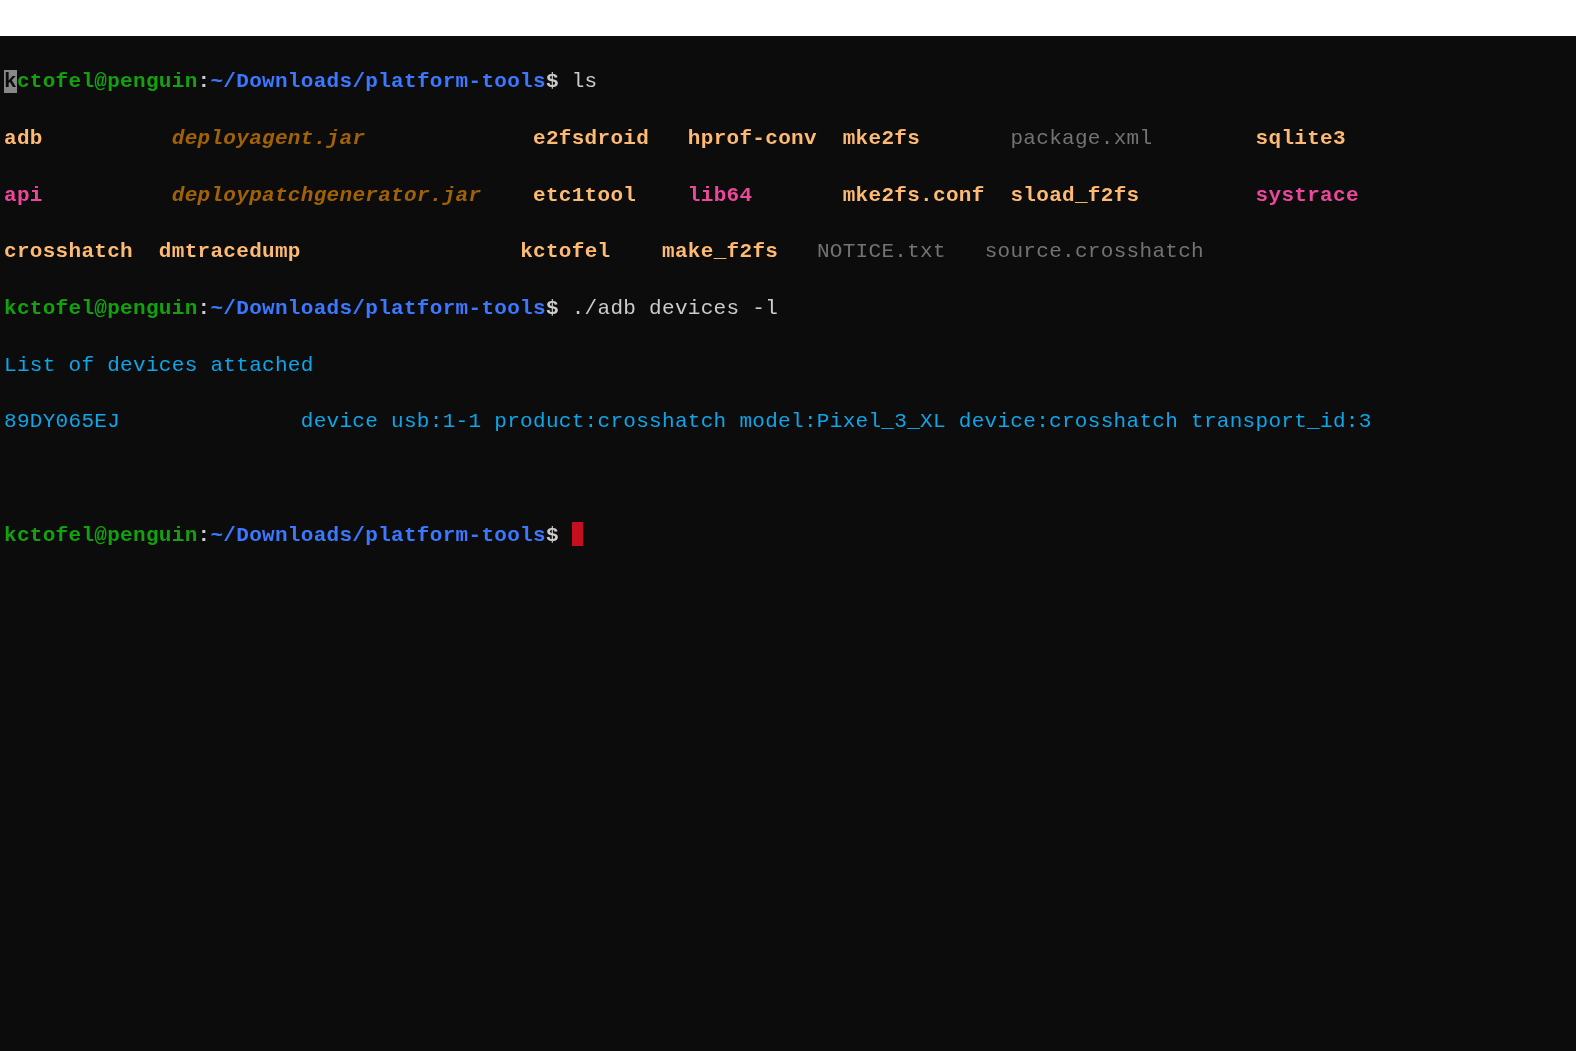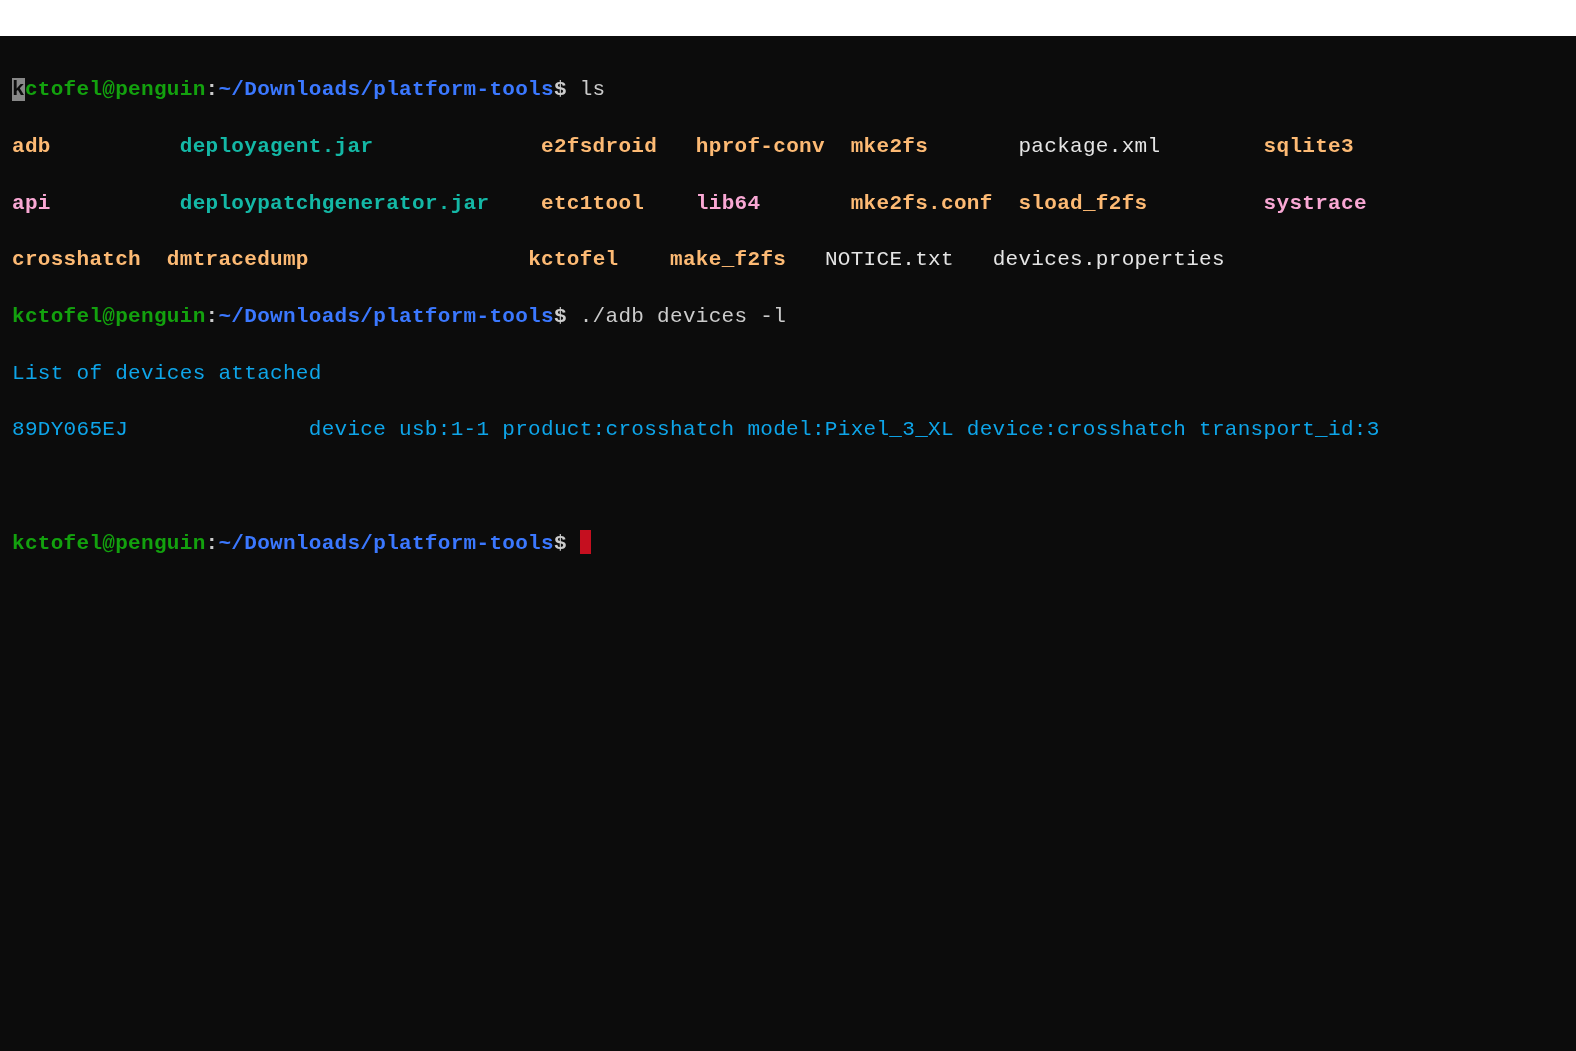--- a/index.html
+++ b/index.html
@@ -15,21 +15,21 @@
       width: 1576px;
       height: 1051px;
       overflow: hidden;
     }
     .terminal {
       background: #0c0c0c;
       color: #cccccc;
       width: 100%;
       height: calc(100% - 36px);
       margin-top: 36px;
-      padding: 12px;
+      padding: 4px;
       white-space: pre;
       letter-spacing: 0.3px;
     }
     .prompt-user {
       color: #13a10e;
       font-weight: bold;
     }
     .prompt-sep {
       color: #cccccc;
       font-weight: bold;
@@ -43,29 +43,30 @@
       font-weight: bold;
     }
     .cmd {
       color: #cccccc;
     }
     .ls-green {
       color: #fdba74;
       font-weight: bold;
     }
     .ls-red {
-      color: #14b8a6;
+      color: #a16207;
       font-weight: bold;
+      font-style: italic;
     }
     .ls-blue {
-      color: #f9a8d4;
+      color: #ec4899;
       font-weight: bold;
     }
     .ls-white {
-      color: #e5e5e5;
+      color: #737373;
     }
     .output {
       color: #0ea5e9;
     }
     .cursor {
       display: inline-block;
       background: #c50f1f;
       width: 11px;
       height: 24px;
       vertical-align: text-bottom;
@@ -82,19 +83,19 @@
       height: 28px;
     }
   </style>
 </head>
 <body>
 
 <div class="terminal">
 <span class="line"><span class="prompt-user"><span class="sel">k</span><span>ctofel@penguin</span></span><span class="prompt-sep">:</span><span class="prompt-path">~/Downloads/platform-tools</span><span class="prompt-dollar">$</span><span class="cmd"> ls</span></span>
 <span class="line"><span class="ls-green">adb</span><span>          </span><span class="ls-red">deployagent.jar</span><span>             </span><span class="ls-green">e2fsdroid</span><span>   </span><span class="ls-green">hprof-conv</span><span>  </span><span class="ls-green">mke2fs</span><span>       </span><span class="ls-white">package.xml</span><span>        </span><span class="ls-green">sqlite3</span></span>
 <span class="line"><span class="ls-blue">api</span><span>          </span><span class="ls-red">deploypatchgenerator.jar</span><span>    </span><span class="ls-green">etc1tool</span><span>    </span><span class="ls-blue">lib64</span><span>       </span><span class="ls-green">mke2fs.conf</span><span>  </span><span class="ls-green">sload_f2fs</span><span>         </span><span class="ls-blue">systrace</span></span>
-<span class="line"><span class="ls-green">crosshatch</span><span>  </span><span class="ls-green">dmtracedump</span><span>                 </span><span class="ls-green">kctofel</span><span>    </span><span class="ls-green">make_f2fs</span><span>   </span><span class="ls-white">NOTICE.txt</span><span>   </span><span class="ls-white">devices.properties</span></span>
+<span class="line"><span class="ls-green">crosshatch</span><span>  </span><span class="ls-green">dmtracedump</span><span>                 </span><span class="ls-green">kctofel</span><span>    </span><span class="ls-green">make_f2fs</span><span>   </span><span class="ls-white">NOTICE.txt</span><span>   </span><span class="ls-white">source.crosshatch</span></span>
 <span class="line"><span class="prompt-user">kctofel@penguin</span><span class="prompt-sep">:</span><span class="prompt-path">~/Downloads/platform-tools</span><span class="prompt-dollar">$</span><span class="cmd"> ./adb devices -l</span></span>
 <span class="line output">List of devices attached</span>
 <span class="line output">89DY065EJ              device usb:1-1 product:crosshatch model:Pixel_3_XL device:crosshatch transport_id:3</span>
 <div class="blank-line"></div>
 <span class="line"><span class="prompt-user">kctofel@penguin</span><span class="prompt-sep">:</span><span class="prompt-path">~/Downloads/platform-tools</span><span class="prompt-dollar">$</span><span class="cmd"> </span><span class="cursor"></span></span>
 </div>
 
 </body></html>

